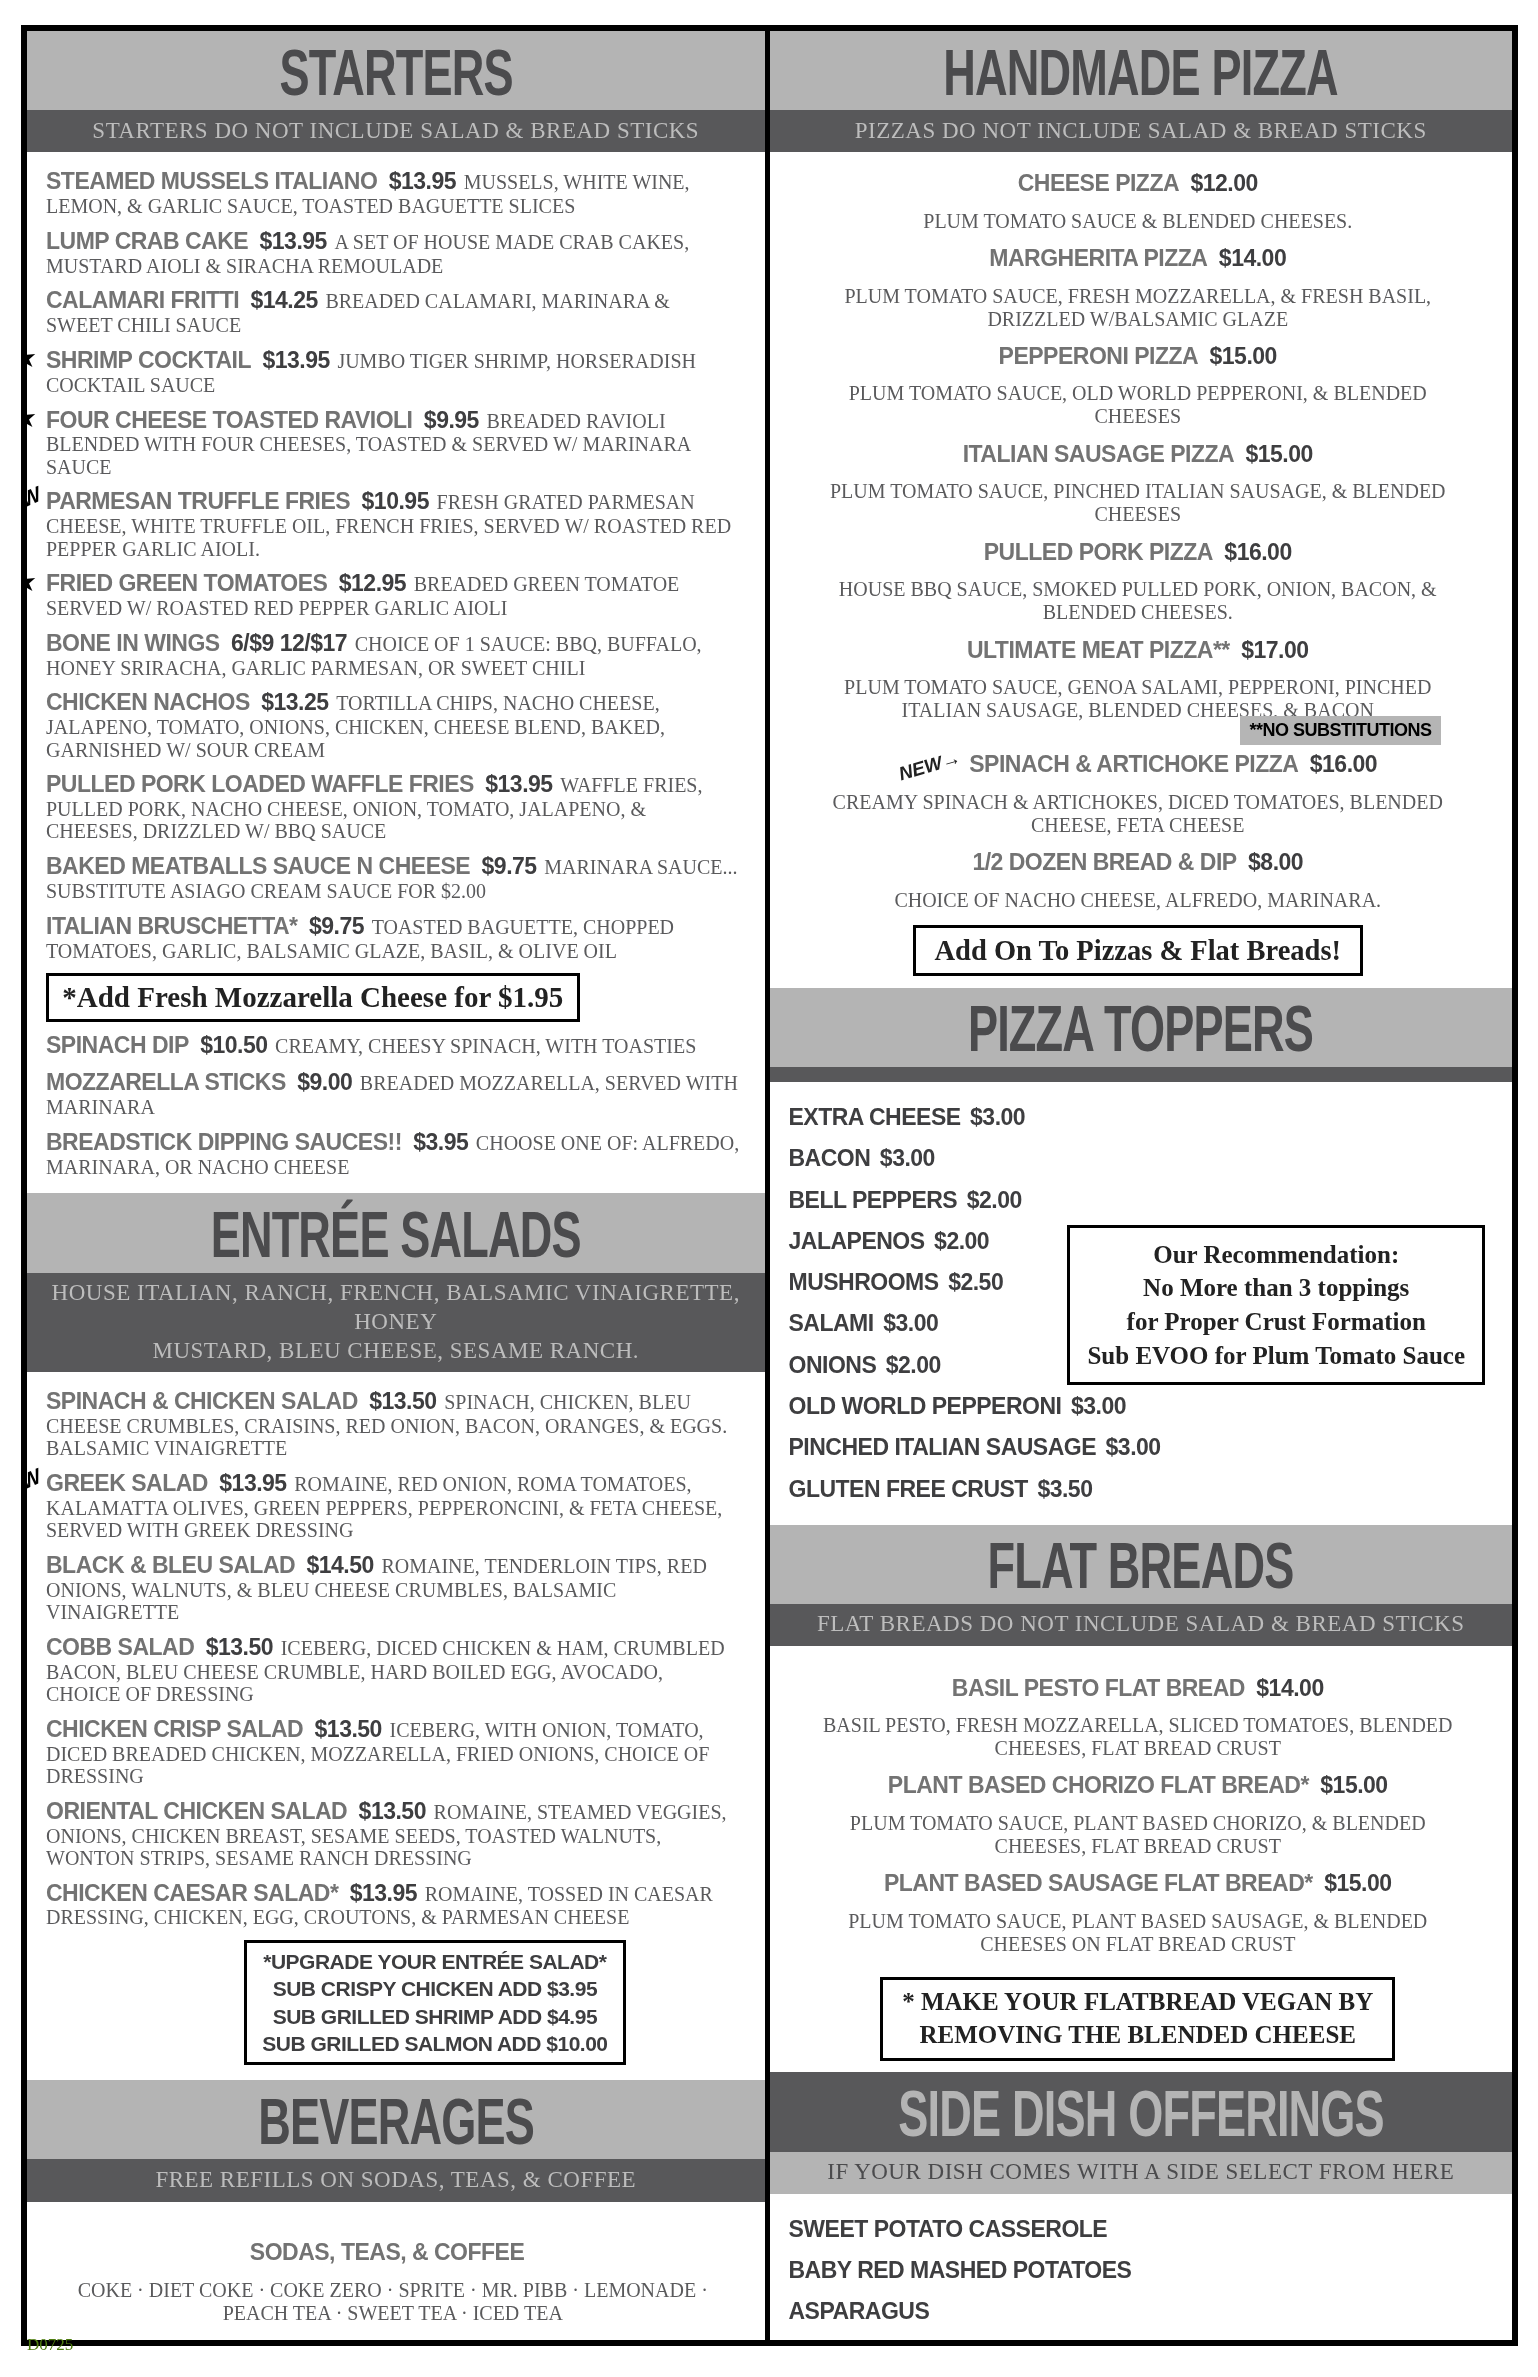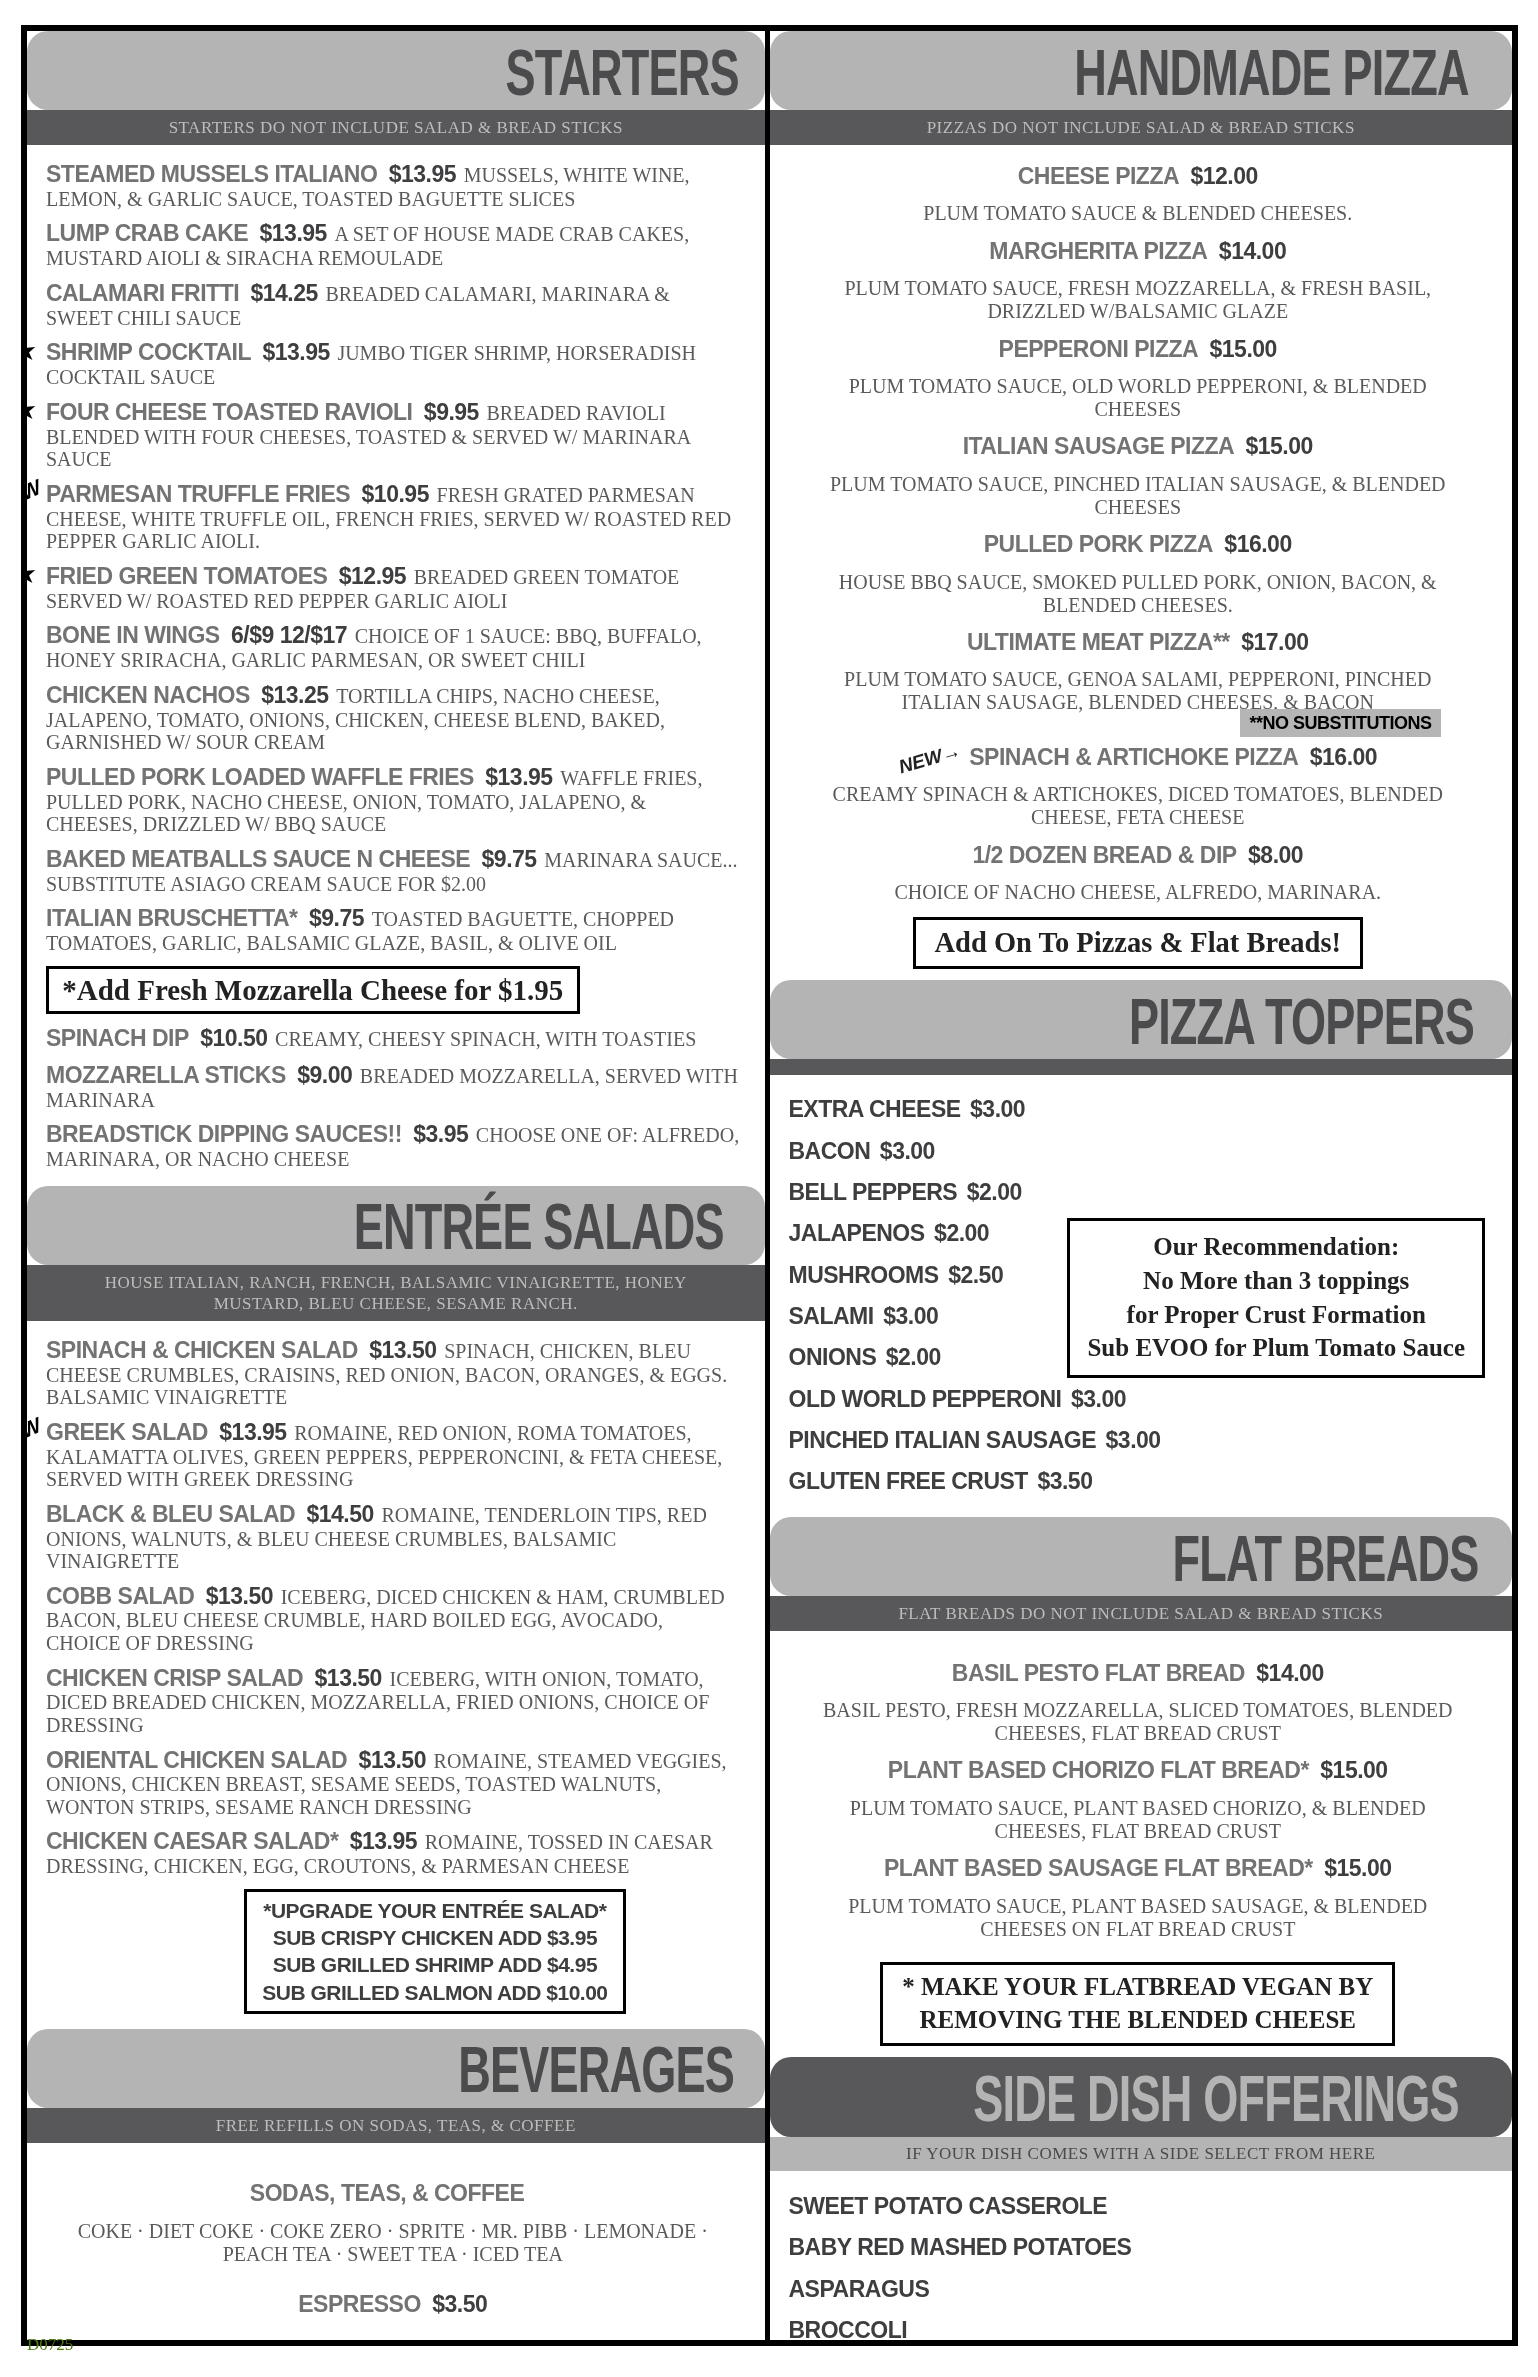--- a/index.html
+++ b/index.html
@@ -5,27 +5,27 @@
   * { margin:0; padding:0; box-sizing:border-box; }
   html,body { background:#e8e8e8; }
   .page { position:relative; width:1539px; height:2378px; background:#fff;
           font-family:"Liberation Serif", serif; color:#222; margin:0 auto; overflow:hidden; }
   .frame { position:absolute; top:25px; left:21px; right:21px; bottom:32px;
            border:6.7px solid #000; display:flex; overflow:hidden; background:#fff; }
   .col { width:50%; display:flex; flex-direction:column; min-width:0; }
   .col.left  { border-right:5.7px solid #000; }
 
   
-  .sec-title { background:#b4b4b4; text-align:right; padding:9.5px 0 5.7px;border-radius:21px; }
+  .sec-title { background:#b4b4b4; text-align:center; padding:9.5px 0 5.7px; }
   .sec-title .t { display:inline-block; font-family:"Liberation Sans", sans-serif; font-weight:700;
                   font-size:55px; color:#4b4b4d; white-space:nowrap; letter-spacing:-1px;
                   transform:scale(0.82,1.18); transform-origin:center; }
   .sec-title.dark { background:#58585a; }
   .sec-title.dark .t { color:#b4b4b4; }
-  .sec-band { background:#58585a; color:#bdbdbd; text-align:center; font-size:17px;
+  .sec-band { background:#58585a; color:#bdbdbd; text-align:center; font-size:23px;
               padding:6.7px 9.5px; letter-spacing:0.5px; white-space:pre-line; line-height:1.25; }
   .sec-band.light { background:#b4b4b4; color:#4b4b4d; }
   .sec-band.empty { padding:7.6px 0; }
 
   
   .items { padding:5.7px 25px 3.8px 19px; }
   .mi { position:relative; margin:11.4px 0; line-height:1.12; }
   .nm { font-family:"Liberation Sans", sans-serif; font-weight:700; font-size:23px;
         color:#737373; letter-spacing:-0.5px; }
   .pr { font-family:"Liberation Sans", sans-serif; font-weight:700; font-size:23px;

